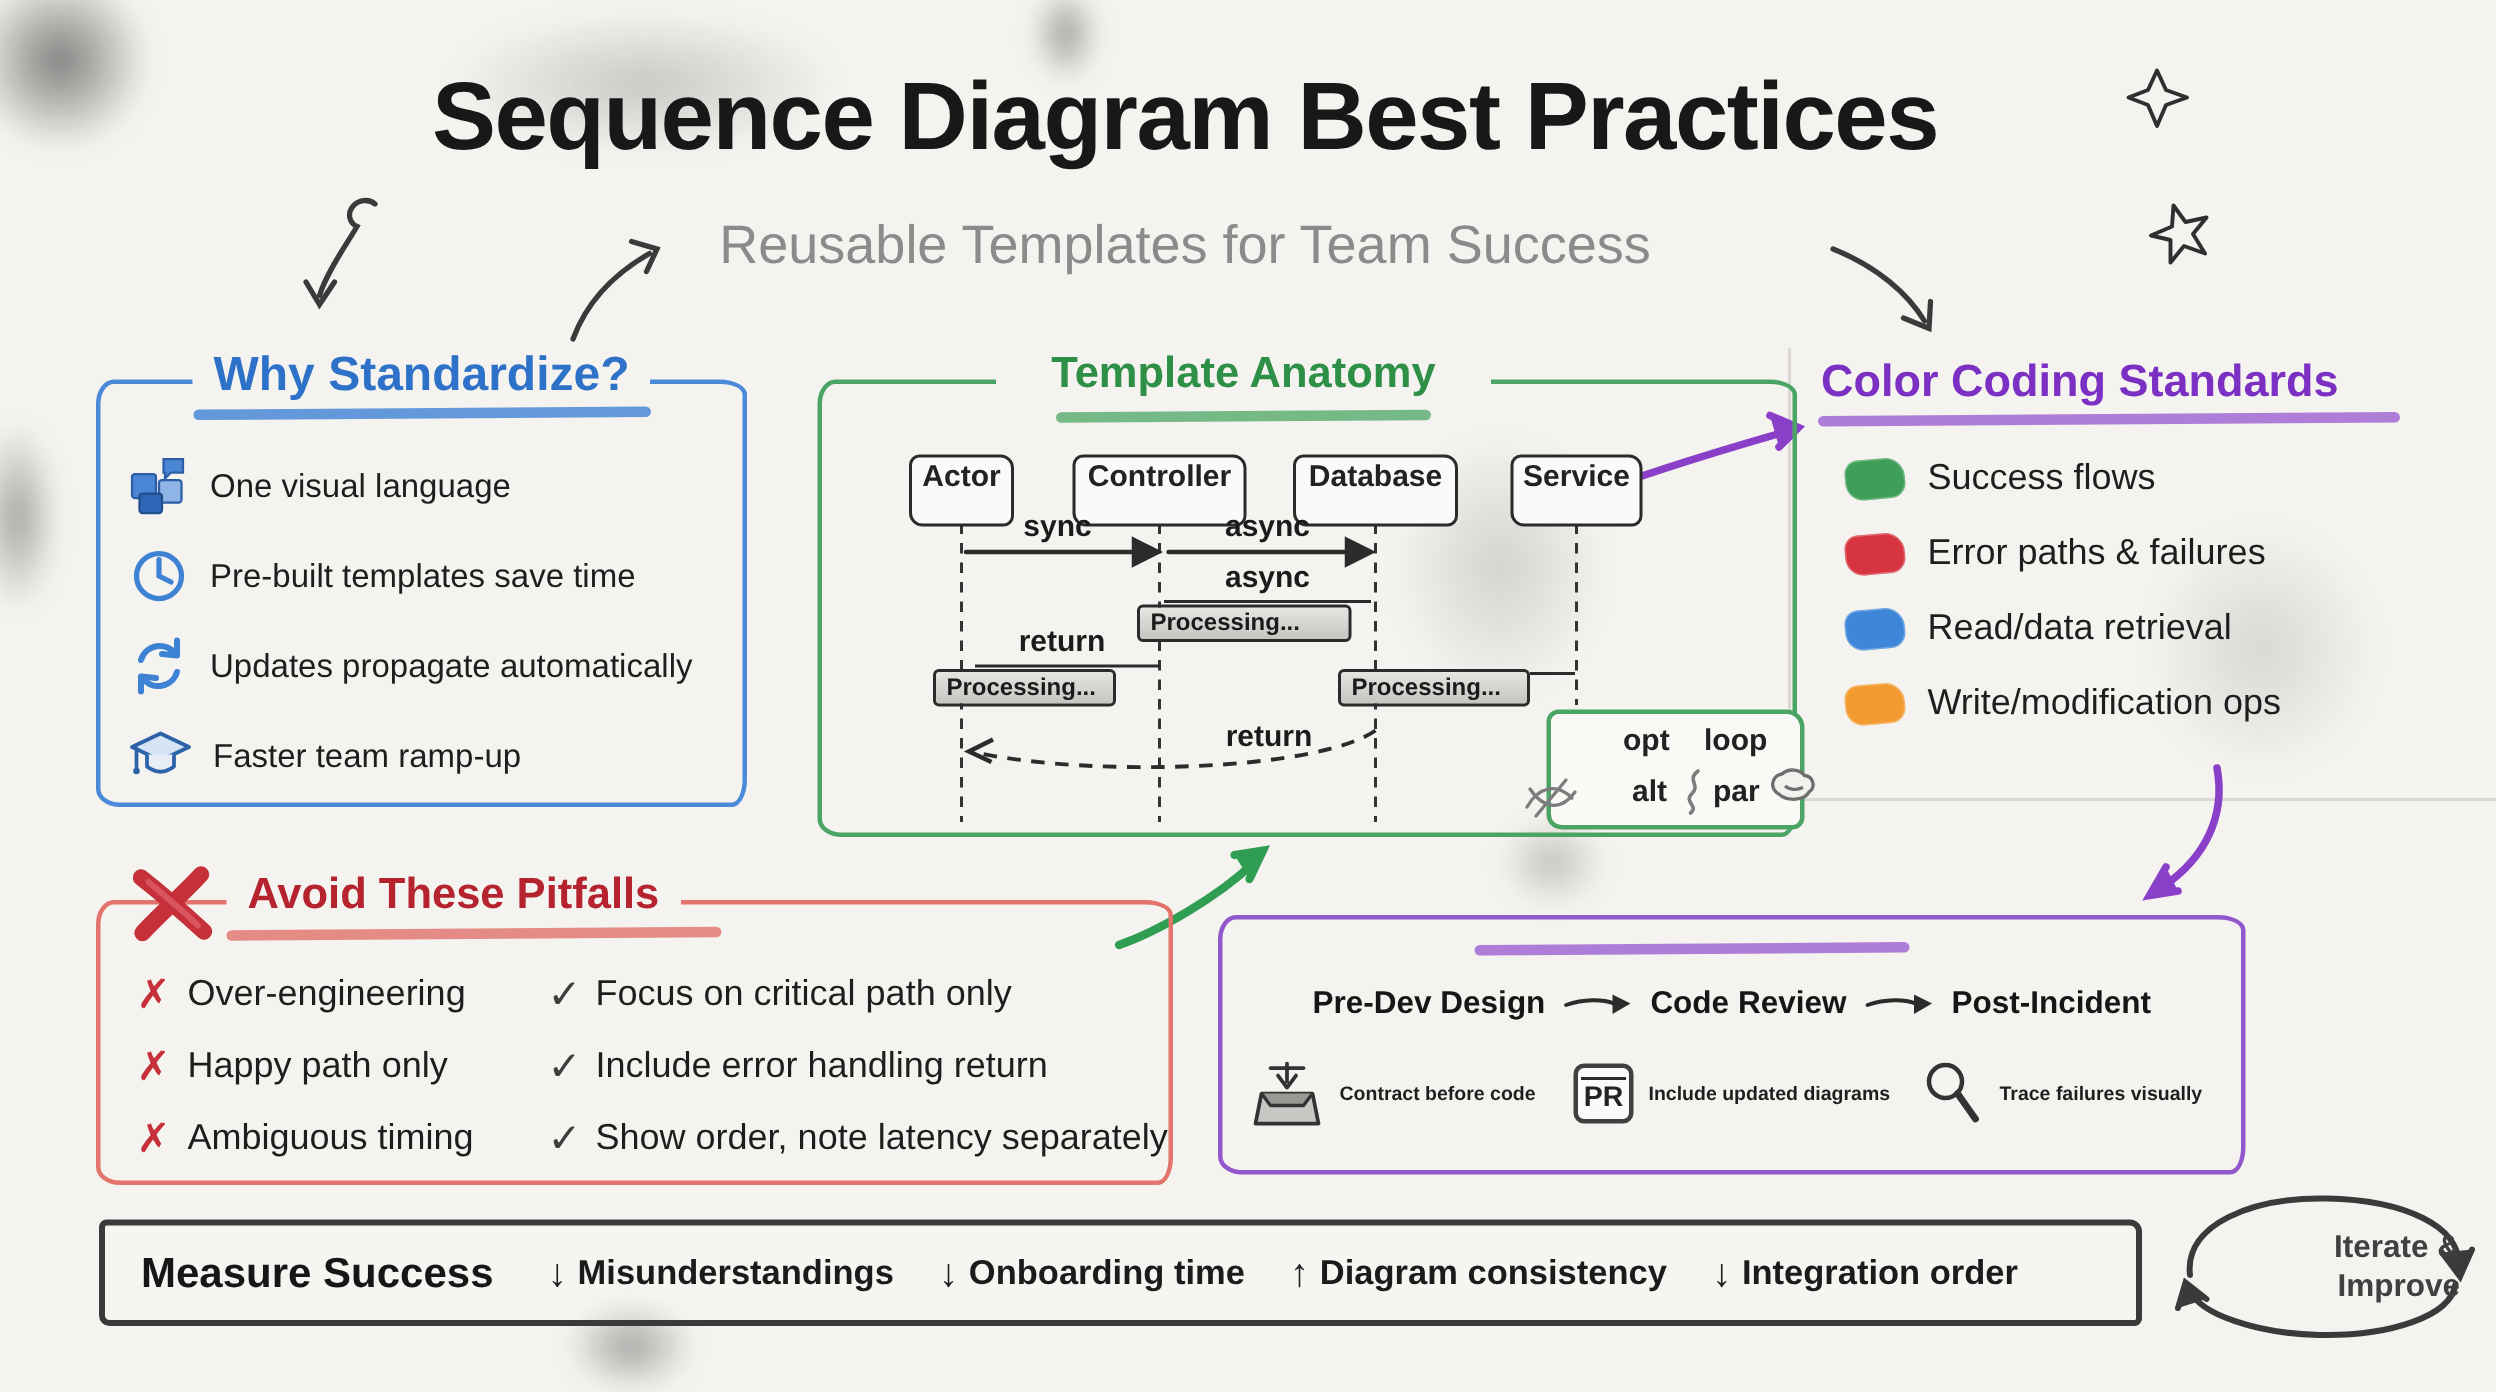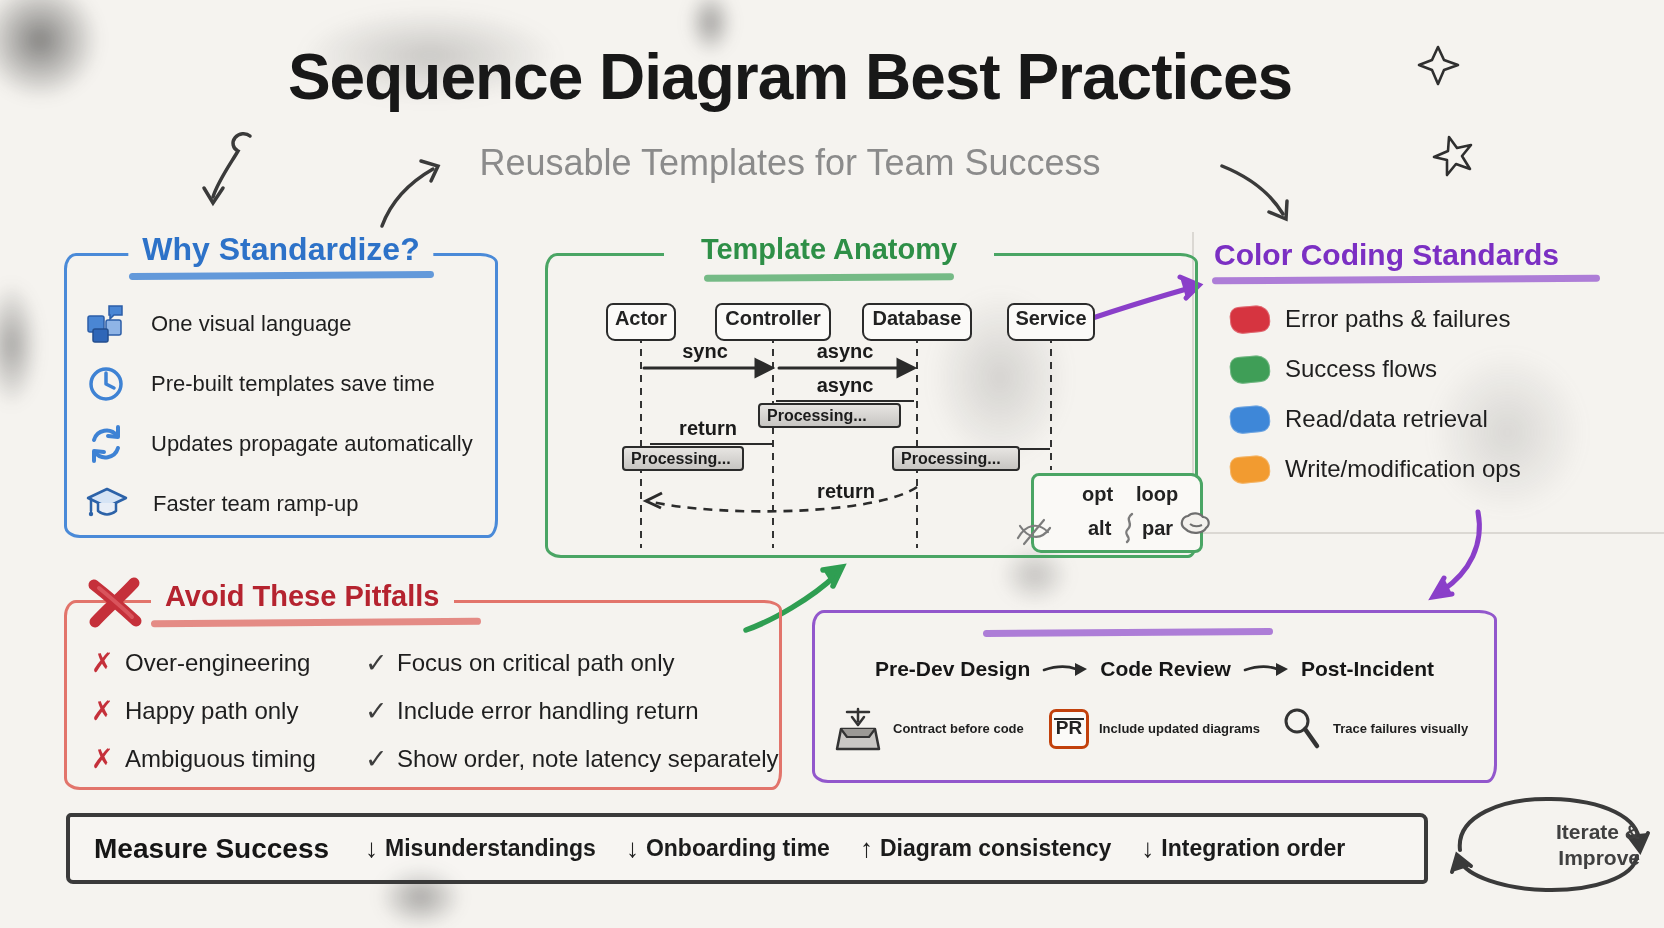--- a/index.html
+++ b/index.html
@@ -26,29 +26,29 @@
   .sketchbox{position:absolute;border:3px solid;border-radius:12px 18px 10px 16px / 16px 10px 18px 12px;}
   .boxtitle{position:absolute;background:var(--paper);padding:0 14px;white-space:nowrap;
     font-weight:bold;line-height:1.1;}
   .scribble-underline{position:absolute;height:7px;border-radius:5px;opacity:.8;transform:rotate(-.4deg);}
 
   
   #why-box{left:64px;top:253px;width:434px;height:285px;border-color:var(--blueBorder);}
   #why-box .boxtitle{left:50%;transform:translateX(-50%);top:-24px;font-size:32px;color:var(--blue);}
   #why-box .scribble-underline{left:62px;width:305px;top:16px;background:#3e82d4;}
   .why-items{position:absolute;left:18px;top:38px;right:6px;}
-  .why-item{display:flex;align-items:center;height:60px;gap:24px;}
+  .why-item{display:flex;align-items:center;height:60px;gap:13px;}
   .why-item .label{font-size:22px;color:var(--ink);white-space:nowrap;}
 
   
   #anatomy-box{left:497px;top:253px;width:653px;height:305px;border-color:var(--greenBorder);margin-left:48px;}
   #anatomy-box .boxtitle{left:116px;width:330px;text-align:center;top:-22px;font-size:29px;color:var(--green);}
   #anatomy-box .scribble-underline{left:156px;width:250px;top:18px;background:#55ab6c;}
   .lifehead{position:absolute;border:2px solid #2b2b2b;border-radius:7px 9px 7px 9px;background:#fbfaf8;
-    height:38px;line-height:27px;text-align:center;font-size:20px;font-weight:bold;color:#222;}
+    height:48px;line-height:27px;text-align:center;font-size:20px;font-weight:bold;color:#222;}
   .msg{position:absolute;font-size:20px;color:#1b1b1b;font-weight:bold;text-align:center;}
   .proc{position:absolute;height:25px;border:2px solid #2b2b2b;border-radius:4px;
     background:linear-gradient(180deg,#e7e5e2,#c7c5c2);font-size:16px;font-weight:bold;color:#1b1b1b;
     line-height:21px;padding-left:7px;}
   .frag{position:absolute;left:483px;top:217px;width:172px;height:80px;border:3px solid #4aa564;
     border-radius:8px 12px 8px 10px;background:#faf9f6;}
   .frag span{position:absolute;font-size:20px;font-weight:bold;color:#222;}
 
   
   #color-coding{position:absolute;left:1190px;top:238px;width:460px;height:270px;}
@@ -74,22 +74,22 @@
   #workflow-box{left:812px;top:610px;width:685px;height:173px;border-color:var(--purpleBorder);}
   #workflow-box .boxtitle{left:50%;transform:translateX(-50%);top:-24px;font-size:27px;color:var(--purple);}
   #workflow-box .scribble-underline{left:168px;width:290px;top:16px;background:#9b5fd1;}
   .stages{position:absolute;left:0;top:44px;width:100%;display:flex;justify-content:center;
     align-items:center;gap:12px;}
   .stage{font-size:21px;font-weight:bold;color:#161616;white-space:nowrap;}
   .notes{position:absolute;left:18px;right:8px;top:92px;display:flex;}
   .note{display:flex;align-items:center;gap:10px;}
   .note .label{font-size:13px;font-weight:bold;color:var(--ink);line-height:1.18;}
   .note1{width:216px;} .note2{width:232px;} .note3{width:200px;}
-  .pr-badge{width:40px;height:40px;border:3px solid #c2410c;border-radius:7px;position:relative;
-    font-size:19px;font-weight:bold;color:#222;display:flex;align-items:center;justify-content:center;
+  .pr-badge{width:40px;height:40px;border:3px solid #404040;border-radius:7px;position:relative;
+    font-size:19px;font-weight:bold;color:#222;display:flex;align-items:flex-end;justify-content:center;
     padding-bottom:3px;background:#fbfaf8;}
   .pr-badge::before{content:"";position:absolute;left:2px;right:2px;top:6px;height:2px;background:#2b2b2b;}
 
   
   #measure-bar{position:absolute;left:66px;top:813px;width:1362px;height:71px;border:4px solid #3a3a3a;
     border-radius:5px 8px 5px 7px;display:flex;align-items:center;padding:0 24px;gap:30px;background:rgba(255,255,255,.2);}
   #measure-bar .bar-title{font-size:28px;font-weight:bold;color:#161616;white-space:nowrap;margin-right:6px;}
   .metric{display:flex;align-items:center;gap:7px;white-space:nowrap;}
   .metric .arrow{font-size:26px;font-weight:bold;color:#222;}
   .metric .label{font-size:23px;font-weight:bold;color:#1b1b1b;}
@@ -257,26 +257,26 @@
         <path d="M12,16 q5,4 12,1" fill="none" stroke="#6e6e6e" stroke-width="2"></path>
       </svg>
     </div>
   </div>
 
   <div id="color-coding">
     <div class="sec-title">Color Coding Standards</div>
     <div class="scribble-underline"></div>
     <div class="cc-items">
       <div class="cc-item">
+        <div class="swatch" style="background:#3f9e57;"></div>
+        <span class="label">Success flows</span>
+      </div>
+      <div class="cc-item">
         <div class="swatch" style="background:#d63440;"></div>
         <span class="label">Error paths &amp; failures</span>
-      </div>
-      <div class="cc-item">
-        <div class="swatch" style="background:#3f9e57;"></div>
-        <span class="label">Success flows</span>
       </div>
       <div class="cc-item">
         <div class="swatch" style="background:#3e87d8;"></div>
         <span class="label">Read/data retrieval</span>
       </div>
       <div class="cc-item">
         <div class="swatch" style="background:#f29b30;"></div>
         <span class="label">Write/modification ops</span>
       </div>
     </div>

